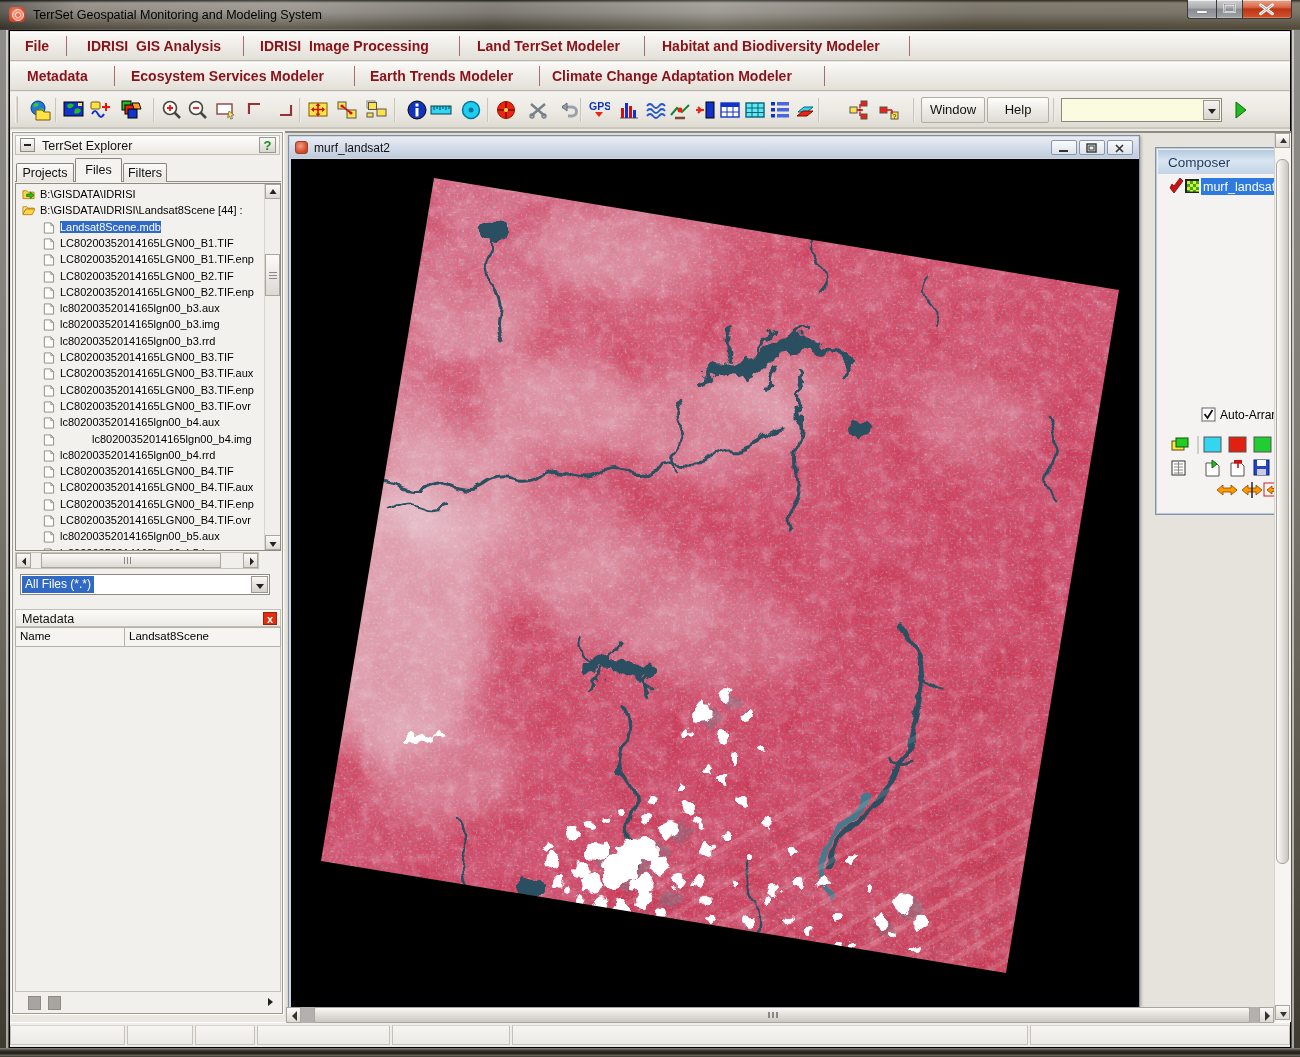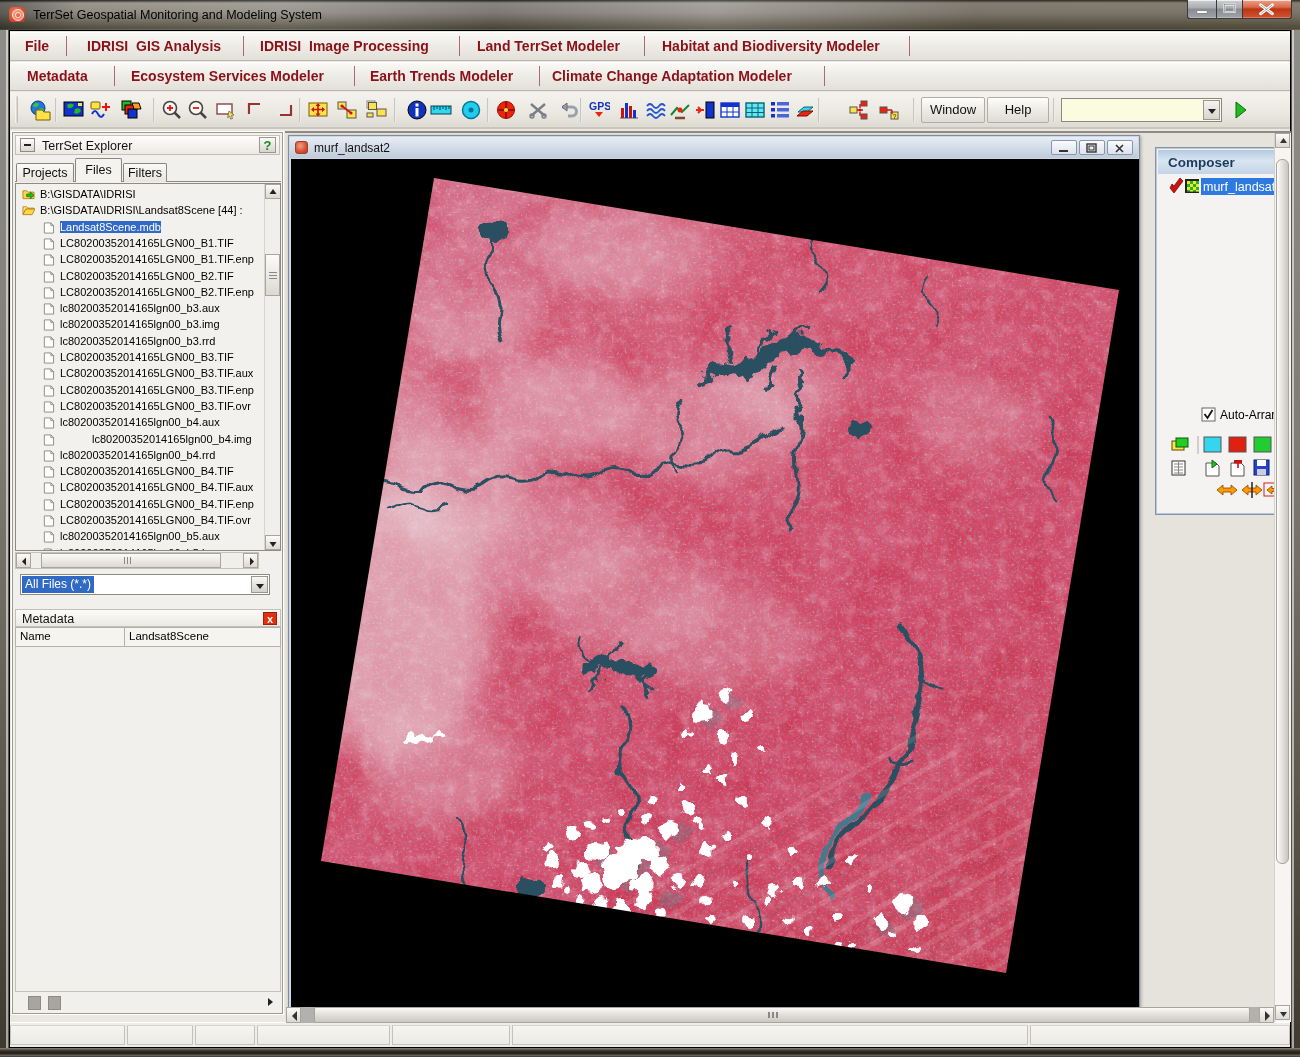--- a/index.html
+++ b/index.html
@@ -112,21 +112,21 @@
 #murftitle .ico { position:absolute; left:5px; top:4px; width:13px; height:13px; border-radius:3px;
   background:radial-gradient(circle at 40% 35%, #f0a088 0%, #d95030 60%, #b93a20 100%); border:1px solid #99422c;}
 #murftitle .t { position:absolute; left:24px; top:4px; font-size:12px; color:#111; }
 .mbtn { position:absolute; top:3px; width:26px; height:15px; background:linear-gradient(to bottom,#fafbfc,#dde3eb); border:1px solid #8898ac; border-radius:2px; text-align:center; }
 #murfbody { position:absolute; left:2px; top:23px; width:848px; height:848px; background:#000; }
 
 
 #composer { position:absolute; left:870px; top:14px; width:134px; height:368px; background:#f2f1ee; border:1px solid #8494a8; box-shadow:0 0 0 1px #b9c9dc inset; z-index:3; }
 #comptitle { position:absolute; left:2px; top:2px; right:2px; height:24px;
   background:linear-gradient(to bottom,#b5c9de 0,#d9e6f2 45%,#c2d4e6 100%); }
-#comptitle .t { position:absolute; left:10px; top:5px; font-size:13.5px; font-weight:bold; color:#1c3a5e; }
+#comptitle .t { position:absolute; left:10px; top:5px; font-size:13.5px; font-weight:normal; color:#1c3a5e; }
 #compbody { position:absolute; left:2px; top:26px; right:2px; bottom:2px; background:#f4f3f1; }
 
 
 #mdivscroll { position:absolute; left:989px; top:0px; width:17px; height:889px; background:#f6f5f2; border-left:1px solid #d5d2cb; z-index:5; }
 #mdihscroll { position:absolute; left:1px; top:874px; width:988px; height:16px; background:#b3b1ad; z-index:4; }
 
 
 #statusbar { left:0px; top:991px; width:1280px; height:24px; background:#efede9; border-top:1px solid #fff; }
 .ssec { position:absolute; top:2px; height:20px; border:1px solid #c5c2ba; border-top-color:#d8d5ce; background:linear-gradient(to bottom,#f6f5f2,#eceae5); }
 </style>

